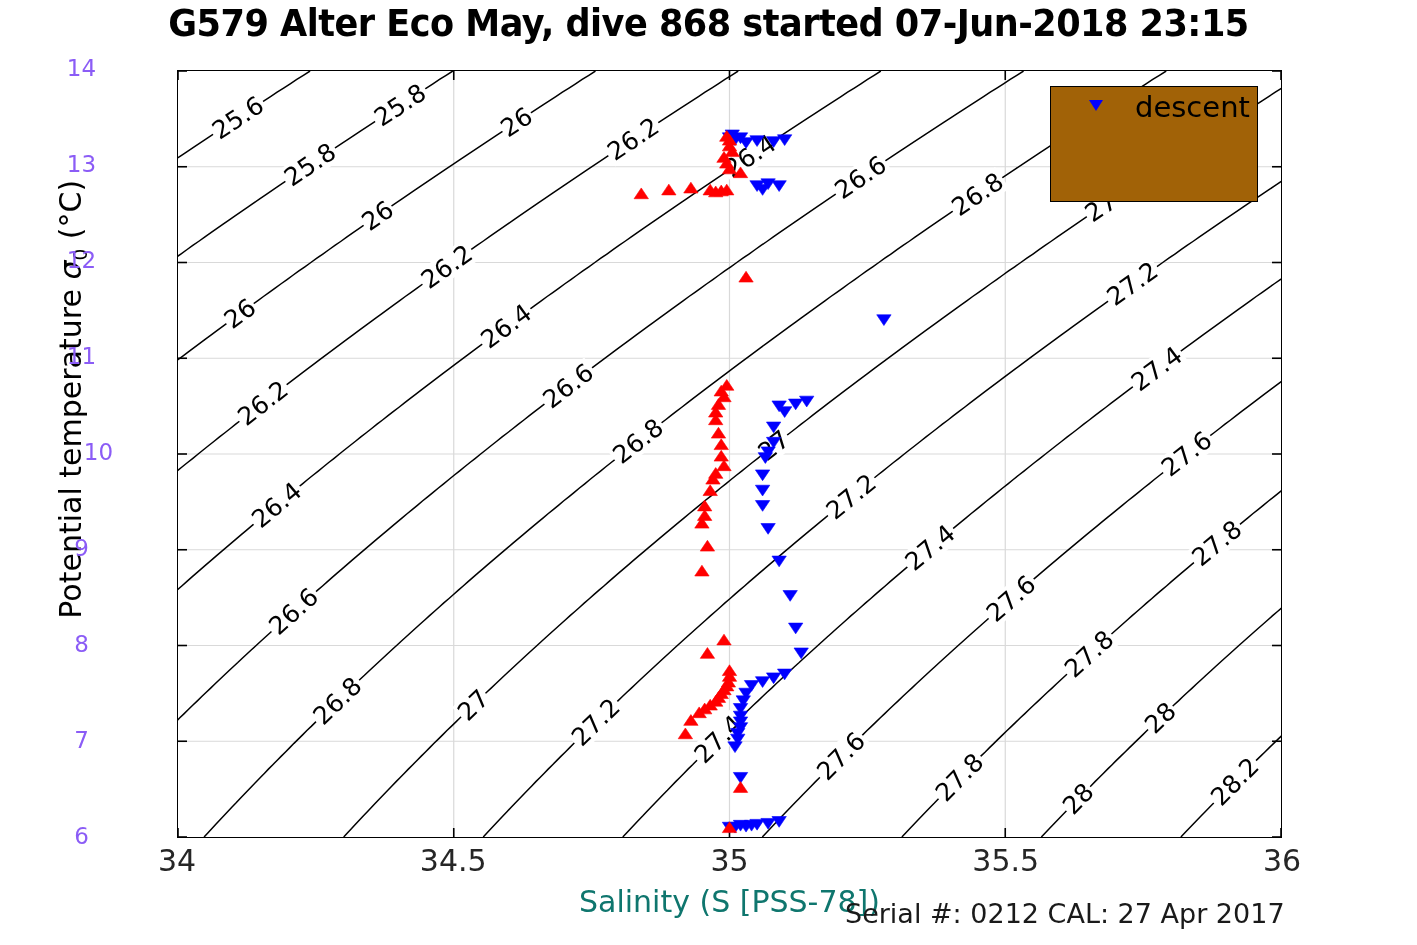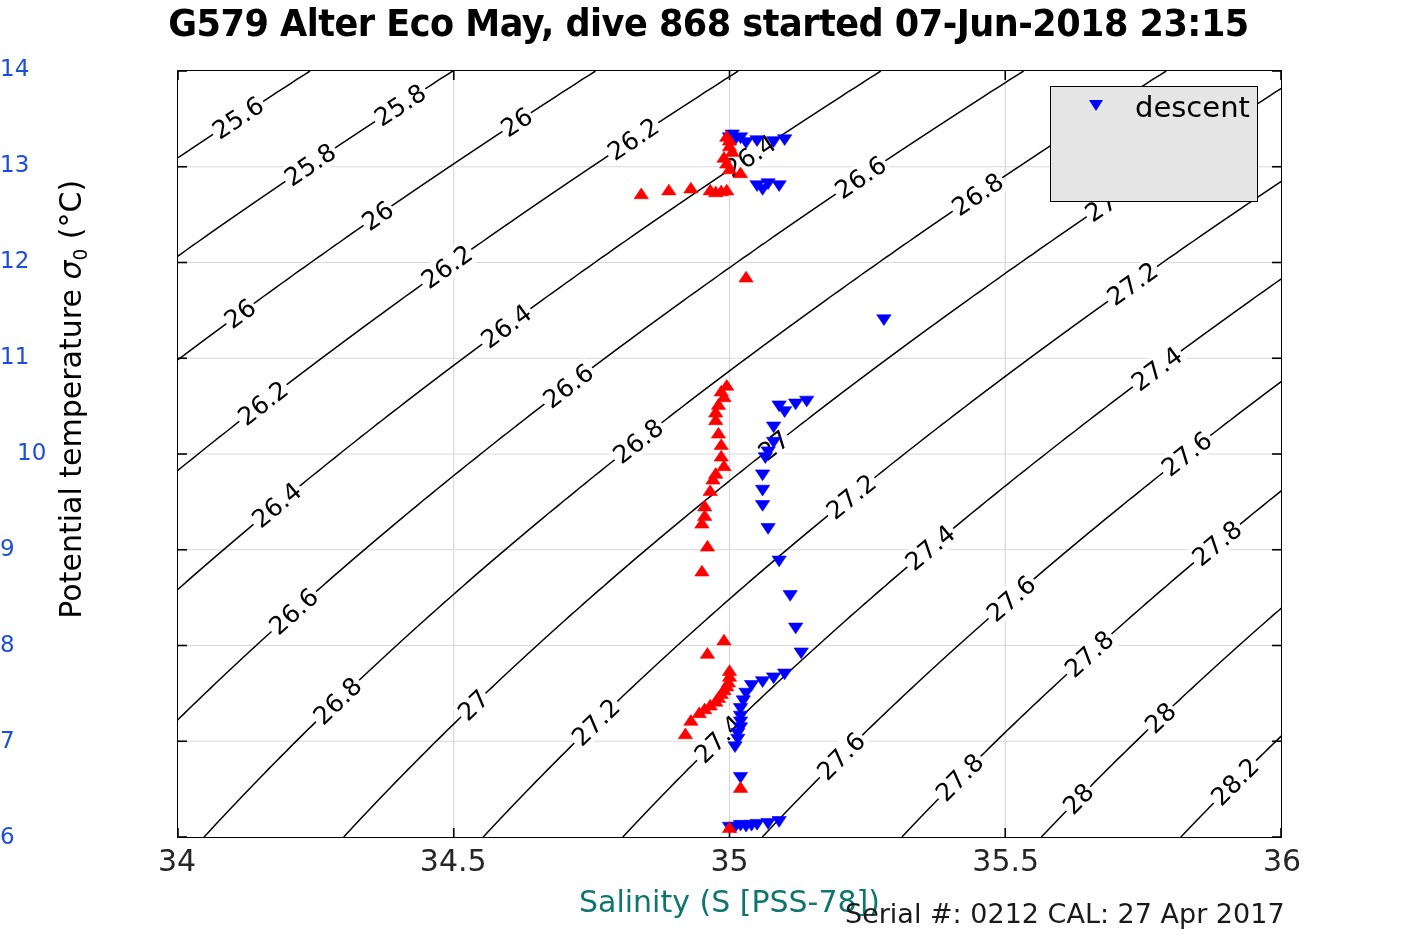--- a/index.html
+++ b/index.html
@@ -16,22 +16,22 @@
   }
 
   
   #plot{
     position:absolute; left:177px; top:70px;
     width:1105px; height:768px;
     border:1.6px solid #000; box-sizing:border-box;
     background:#fff; overflow:hidden;
   }
   #svgplot{position:absolute;left:0;top:0;width:100%;height:100%;}
-  .ytlbl{position:absolute;left:0;width:163px;text-align:left;
-         font-size:23px;color:#1d4ed8;}
+  .ytlbl{position:absolute;left:0;width:163px;text-align:center;
+         font-size:23px;color:#8b5cf6;}
   .xtlbl{position:absolute;top:843px;font-size:30px;color:#262626;
          text-align:center;width:120px;}
 
   
   #ylabel{
     position:absolute; left:-208px; top:380px;
     width:560px; text-align:center;
     transform:rotate(-90deg); transform-origin:center center;
     font-size:30px; color:#000; white-space:nowrap;
   }
@@ -43,21 +43,21 @@
     position:absolute; left:845px; top:898px;
     font-size:27px; color:#1a1a1a; white-space:nowrap;
   }
   sub.sig{font-size:0.62em; vertical-align:-0.35em;}
   .ital{font-style:italic;}
 
   
   #legend{
     position:absolute; left:1050px; top:86px;
     width:208px; height:116px;
-    border:1.4px solid #000; background:#e5e5e5;
+    border:1.4px solid #000; background:#a16207;
     box-sizing:border-box; z-index:40;
   }
   .legrow{position:absolute; left:0; width:208px; height:38px;}
   .legsym{position:absolute; left:6px; top:0; width:78px; height:38px;}
   .legtxt{position:absolute; left:84px; top:0; height:38px; line-height:38px;
           font-size:29px; color:#000; white-space:nowrap;}
 </style>
 </head>
 <body>
 

